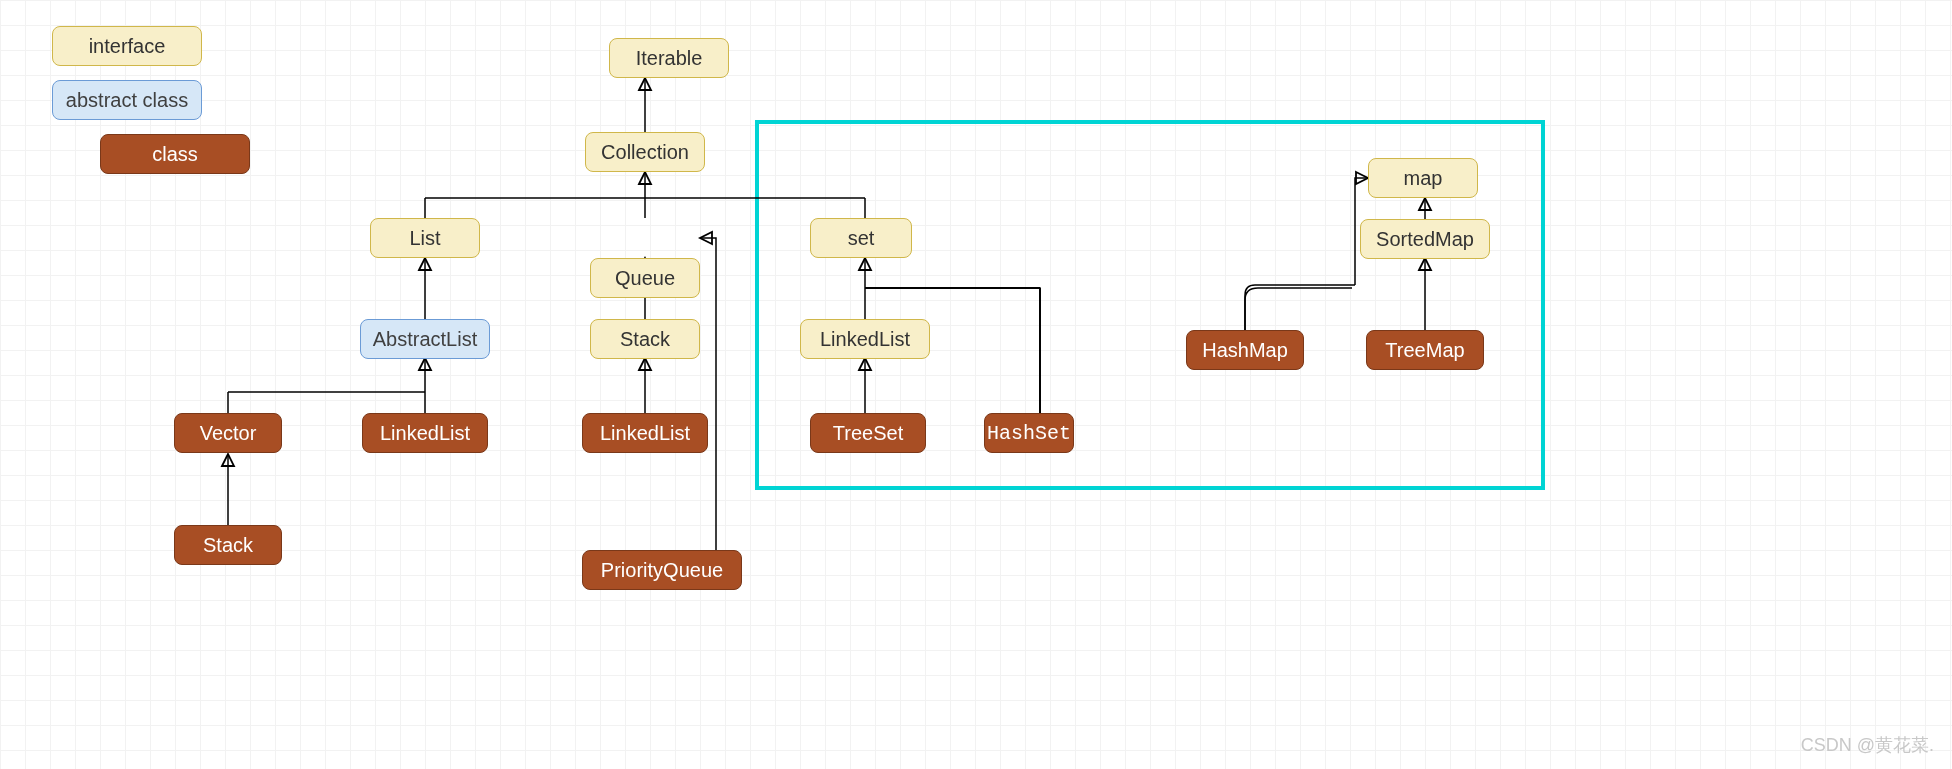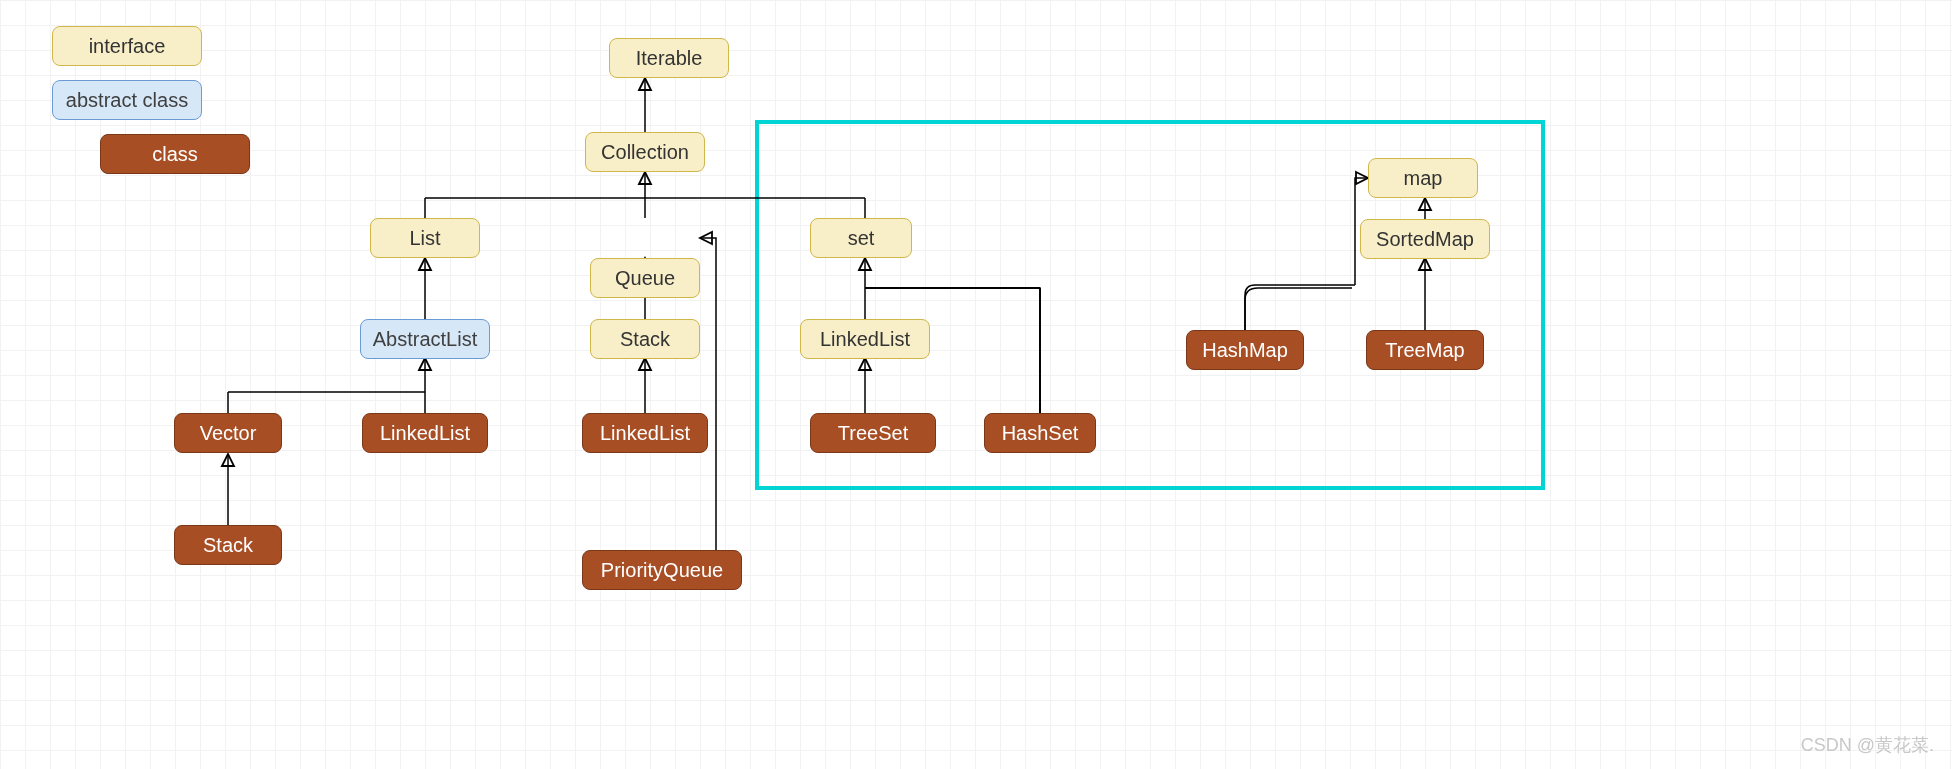--- a/index.html
+++ b/index.html
@@ -161,23 +161,23 @@
   <div class="node interface" style="left:800px; top:319px; width:130px; height:40px;">LinkedList</div>
 
   <div class="node interface" style="left:1360px; top:219px; width:130px; height:40px;">SortedMap</div>
 
   <div class="node klass" style="left:174px; top:413px; width:108px; height:40px;">Vector</div>
 
   <div class="node klass" style="left:362px; top:413px; width:126px; height:40px;">LinkedList</div>
 
   <div class="node klass" style="left:582px; top:413px; width:126px; height:40px;">LinkedList</div>
 
-  <div class="node klass" style="left:810px; top:413px; width:126px; height:40px;">TreeSet</div>
+  <div class="node klass" style="left:810px; top:413px; width:116px; height:40px;">TreeSet</div>
 
-  <div class="node klass" style="left:984px; top:413px; width:112px; height:40px;">HashSet</div>
+  <div class="node klass" style="left:984px; top:413px; width:90px; height:40px;font-family:Liberation Mono, monospace;">HashSet</div>
 
   <div class="node klass" style="left:1186px; top:330px; width:118px; height:40px;">HashMap</div>
 
   <div class="node klass" style="left:1366px; top:330px; width:118px; height:40px;">TreeMap</div>
 
   <div class="node klass" style="left:174px; top:525px; width:108px; height:40px;">Stack</div>
 
   <div class="node klass" style="left:582px; top:550px; width:160px; height:40px;">PriorityQueue</div>
 
   <div class="watermark">CSDN @黄花菜.</div>

